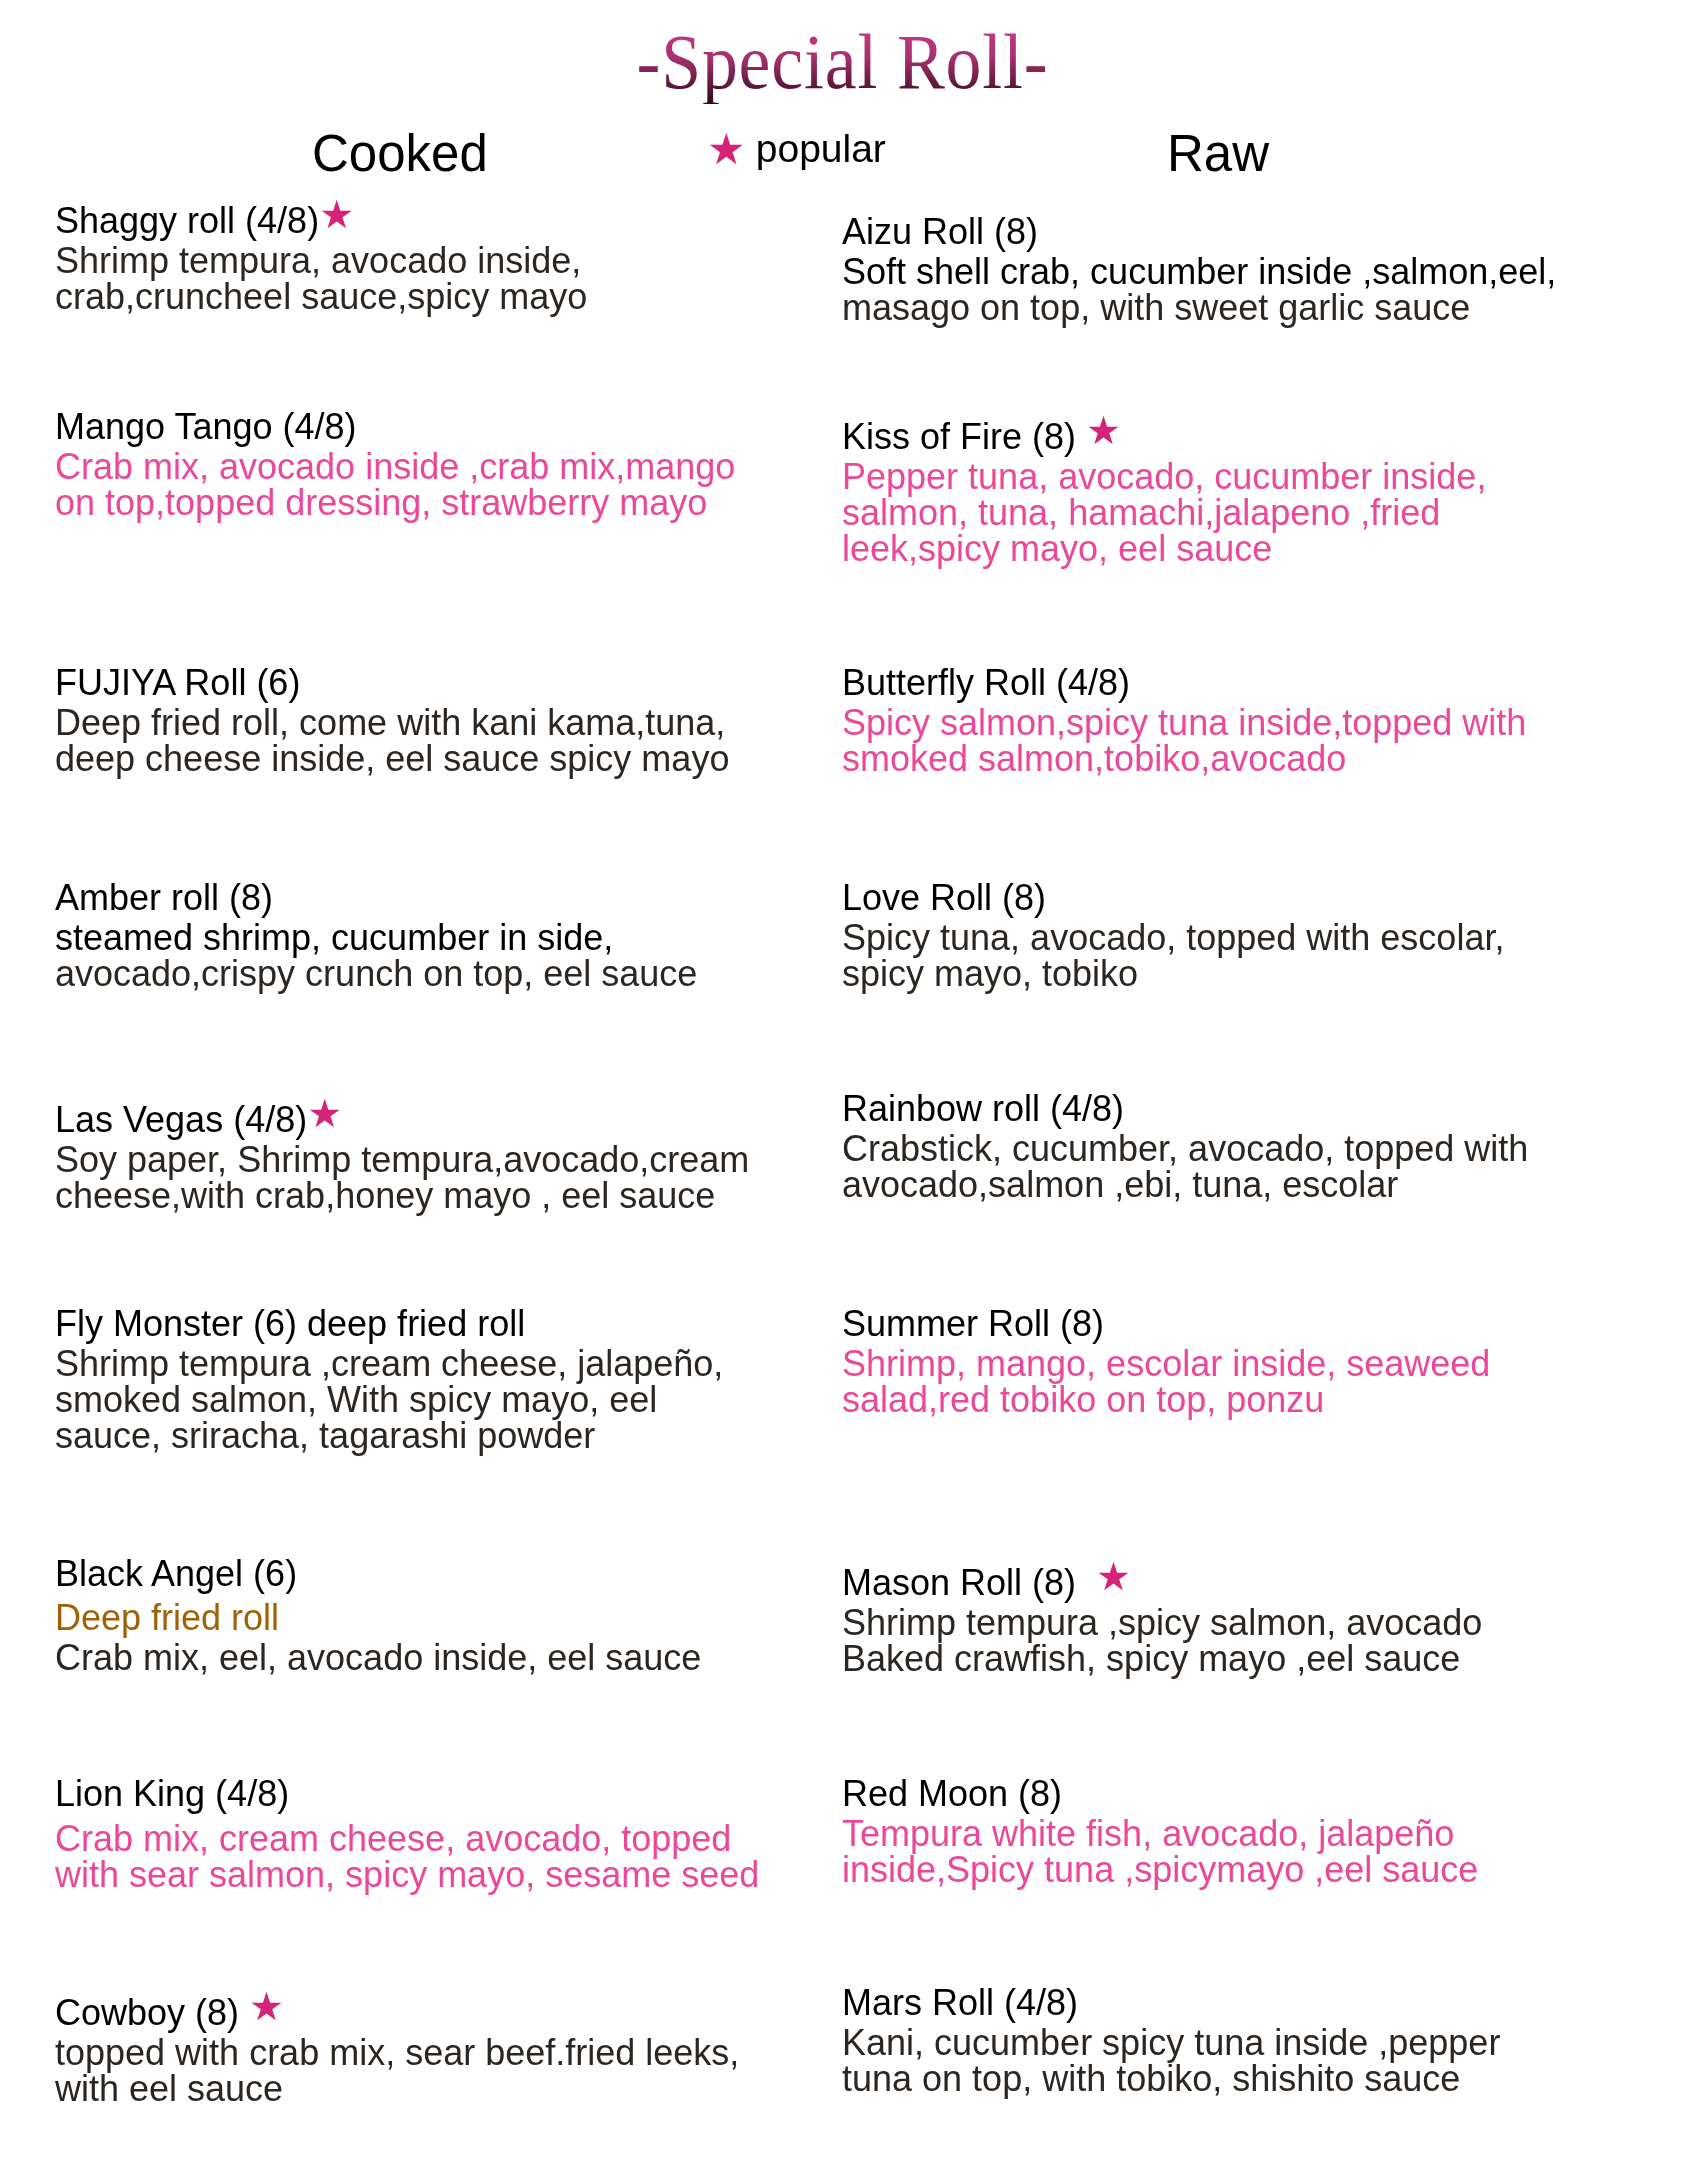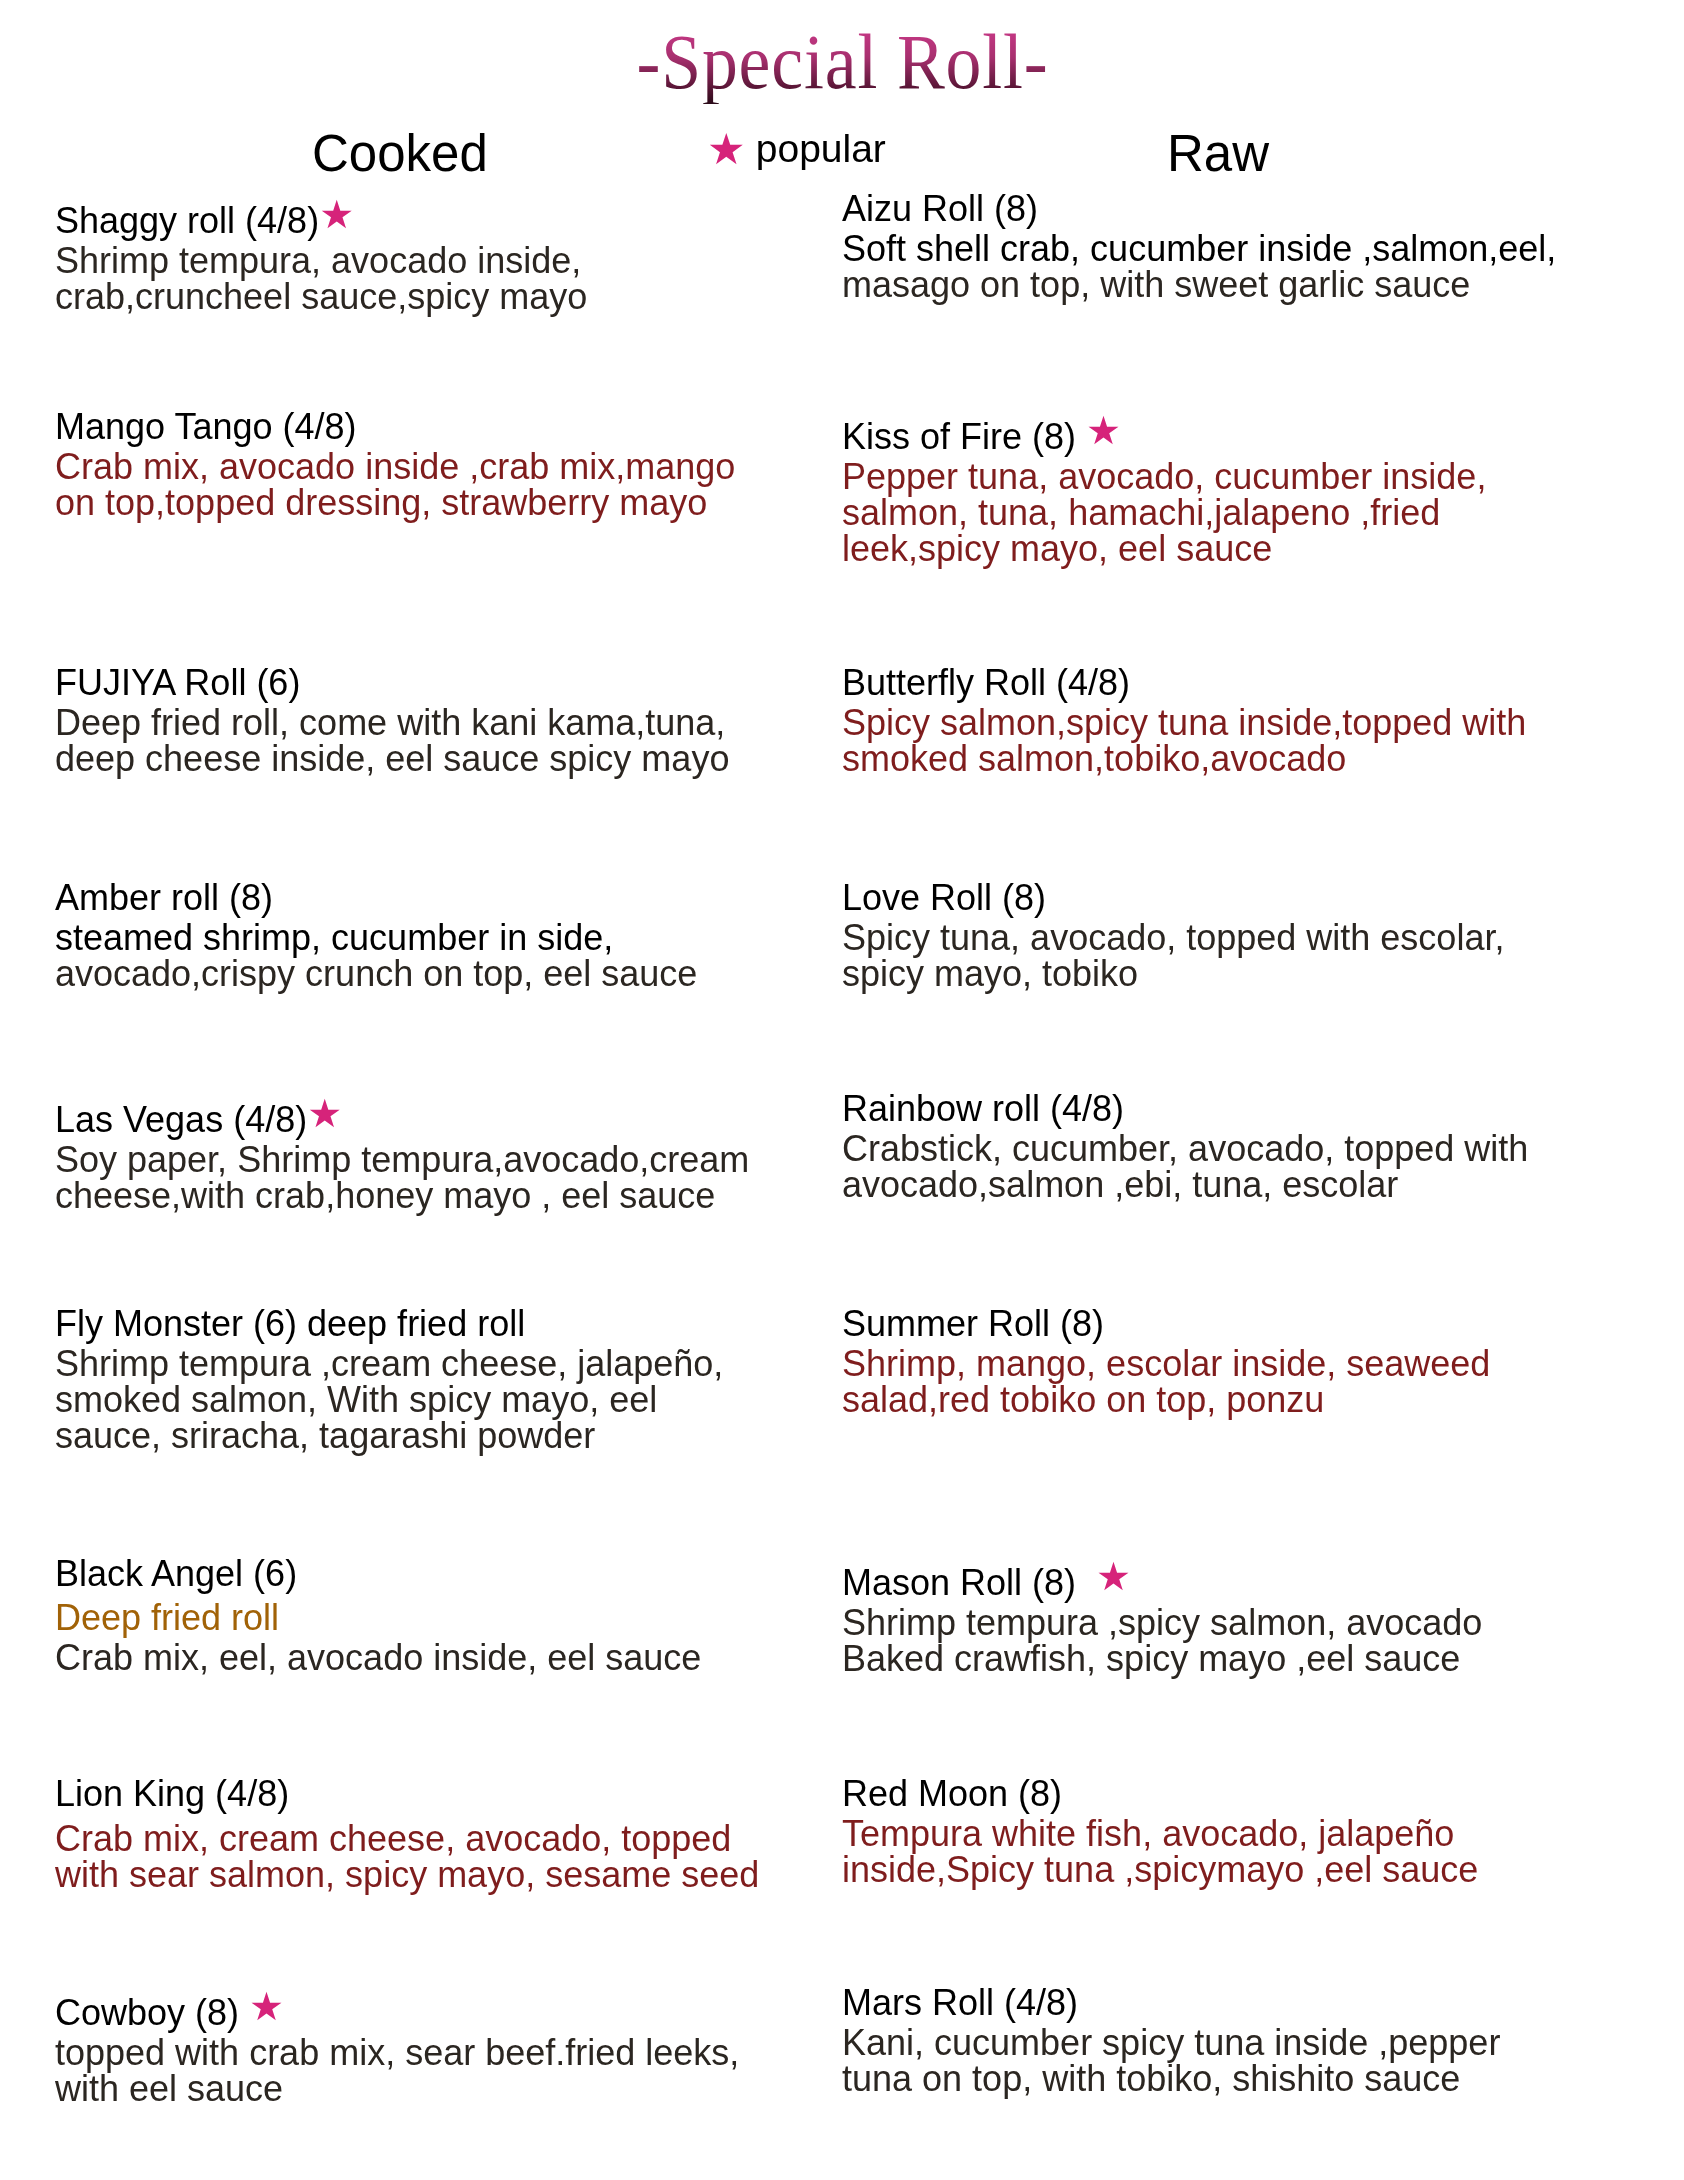--- a/index.html
+++ b/index.html
@@ -71,21 +71,21 @@
       display: inline-block;
       vertical-align: 5.1px;
     }
     .item-desc {
       font-size: 36px;
       line-height: 36px;
       color: #2b2621;
       margin-top: 0px;
     }
     .item-desc .ln { display: block; white-space: nowrap; }
-    .dark .item-desc { color: #7f1d1d; }
+    .dark .item-desc { color: #ec4899; }
   </style>
 </head>
 <body>
 
 <div class="title">-Special Roll-</div>
 
 <div class="col-header cooked">Cooked</div>
 
 <div class="legend">
   <span class="star">★</span>
@@ -160,21 +160,21 @@
 </div>
 
 <div class="item left" style="top:1985px">
   <div class="item-name"><span>Cowboy (8)</span> <span class="star">★</span></div>
   <div class="item-desc">
       <span class="ln">topped with crab mix, sear beef.fried leeks,</span>
       <span class="ln">with eel sauce</span>
     </div>
 </div>
 
-<div class="item right" style="top:187px">
+<div class="item right" style="top:210px">
   <div class="item-name"><span>Aizu Roll (8)</span></div>
   <div class="item-desc">
       <span class="ln" style="color:#000">Soft shell crab, cucumber inside ,salmon,eel,</span>
       <span class="ln">masago on top, with sweet garlic sauce</span>
     </div>
 </div>
 
 <div class="item right dark" style="top:409px">
   <div class="item-name"><span>Kiss of Fire (8)</span> <span class="star">★</span></div>
   <div class="item-desc">

